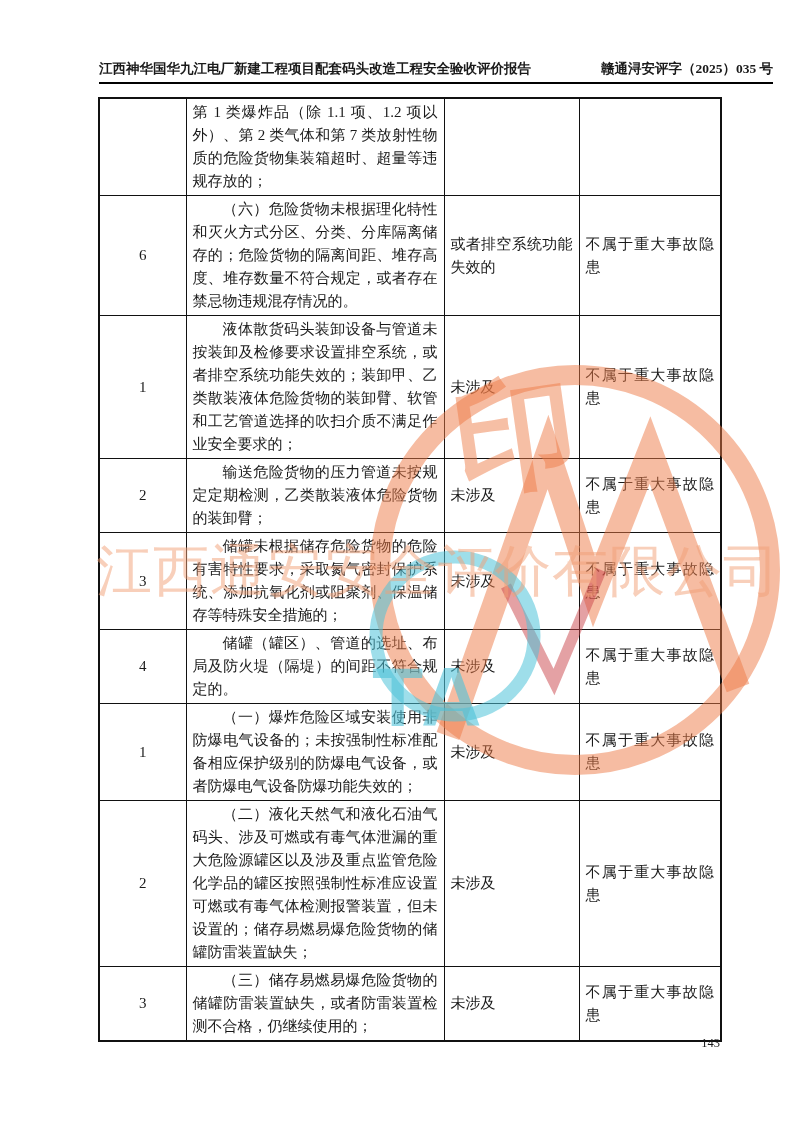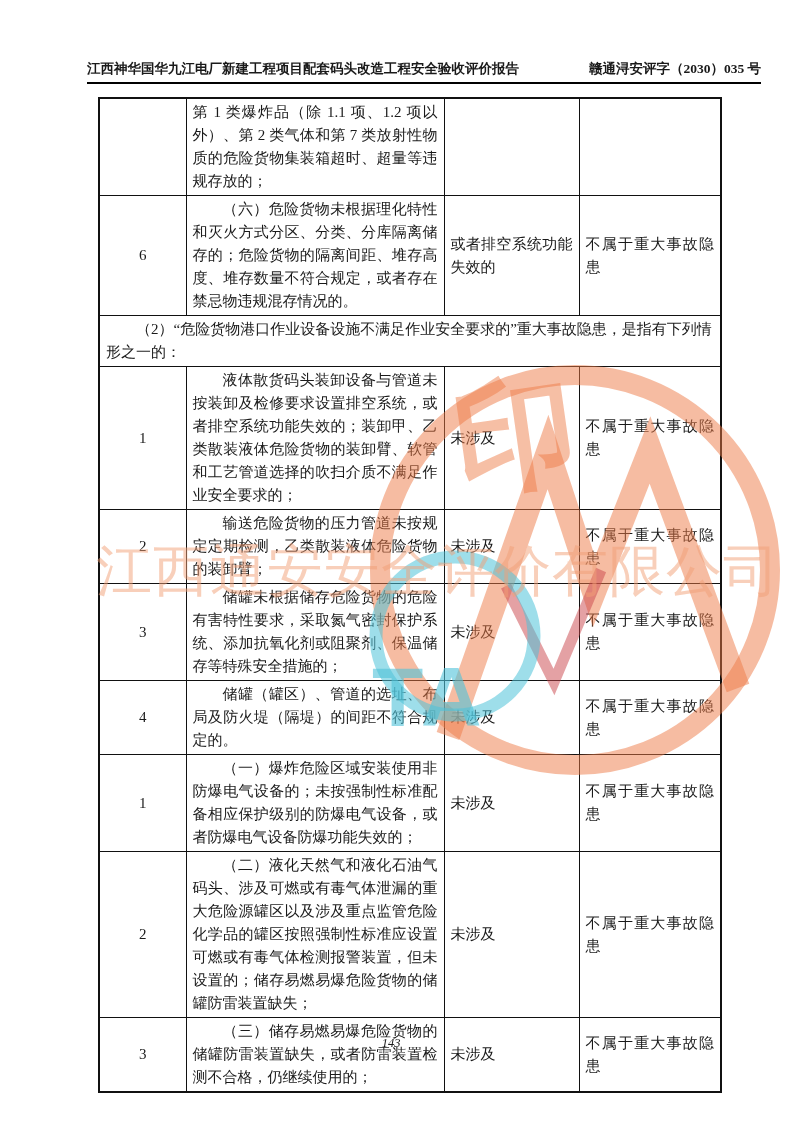--- a/index.html
+++ b/index.html
@@ -8,21 +8,21 @@
     width:793px; height:1122px;
     margin:0 auto;
     background:#ffffff;
     font-family:"Liberation Serif","DejaVu Serif",serif;
     color:#1a1a1a;
     overflow:hidden;
   }
 
   
   .hdr {
-    position:absolute; left:87px; top:60px; width:674px;
+    position:absolute; left:99px; top:60px; width:674px;
     display:flex; justify-content:space-between; align-items:flex-end;
     border-bottom:2px solid #000; padding-bottom:5px;
     font-weight:bold; font-size:13.5px; line-height:17px;
     white-space:nowrap;
   }
 
   
   table.doc {
     position:absolute; left:98px; top:97px;
     width:622px; table-layout:fixed; border-collapse:collapse;
@@ -44,22 +44,22 @@
     text-align:left; text-indent:2em; line-height:22px; padding:3px 6px;
     vertical-align:middle;
   }
   tr.h68 {height:68px;} tr.h100{height:100px;} tr.h48{height:48px;}
   tr.h118{height:118px;} tr.h55{height:55px;} tr.h92{height:92px;}
   tr.h57 {height:57px;}  tr.h50{height:50px;} tr.h93{height:93px;}
   tr.h137{height:137px;} tr.h73{height:73px;}
 
   
   .pagenum {
-    position:absolute; left:80px; top:1036px; width:622px;
-    text-align:center; font-size:12.5px;font-style:italic;
+    position:absolute; left:98px; top:1036px; width:622px;
+    text-align:right; font-size:12.5px;
   }
 
   
   .wm {
     position:absolute; left:0; top:0; width:793px; height:1122px;
     pointer-events:none; z-index:5;
   }
   .wm text.company {
     font-family:"Liberation Sans","DejaVu Sans",sans-serif;
     font-size:56px; letter-spacing:1px;
@@ -73,21 +73,21 @@
     font-size:84px; font-weight:bold; letter-spacing:4px;
   }
 </style>
 </head>
 <body>
 
 <div class="page">
 
   <div class="hdr">
     <span>江西神华国华九江电厂新建工程项目配套码头改造工程安全验收评价报告</span>
-    <span>赣通浔安评字（2030）035 号</span>
+    <span>赣通浔安评字（2025）035 号</span>
   </div>
 
   <table class="doc">
     <colgroup>
       <col style="width:87px">
         <col style="width:258px">
         <col style="width:135px">
         <col style="width:142px">
     </colgroup>
     <tbody>
@@ -95,23 +95,20 @@
         <td class="c-num"></td>
         <td class="c-desc">第 1 类爆炸品（除 1.1 项、1.2 项以外）、第 2 类气体和第 7 类放射性物质的危险货物集装箱超时、超量等违规存放的；</td>
         <td class="c-status"></td>
         <td class="c-concl"></td>
       </tr>
       <tr class="h100">
         <td class="c-num">6</td>
         <td class="c-desc ti2">（六）危险货物未根据理化特性和灭火方式分区、分类、分库隔离储存的；危险货物的隔离间距、堆存高度、堆存数量不符合规定，或者存在禁忌物违规混存情况的。</td>
         <td class="c-status">或者排空系统功能失效的</td>
         <td class="c-concl">不属于重大事故隐患</td>
-      </tr>
-      <tr class="h48">
-        <td class="c-section" colspan="4">（2）“危险货物港口作业设备设施不满足作业安全要求的”重大事故隐患，是指有下列情形之一的：</td>
       </tr>
       <tr class="h118">
         <td class="c-num">1</td>
         <td class="c-desc ti2">液体散货码头装卸设备与管道未按装卸及检修要求设置排空系统，或者排空系统功能失效的；装卸甲、乙类散装液体危险货物的装卸臂、软管和工艺管道选择的吹扫介质不满足作业安全要求的；</td>
         <td class="c-status">未涉及</td>
         <td class="c-concl">不属于重大事故隐患</td>
       </tr>
       <tr class="h55">
         <td class="c-num">2</td>
         <td class="c-desc ti2">输送危险货物的压力管道未按规定定期检测，乙类散装液体危险货物的装卸臂；</td>

